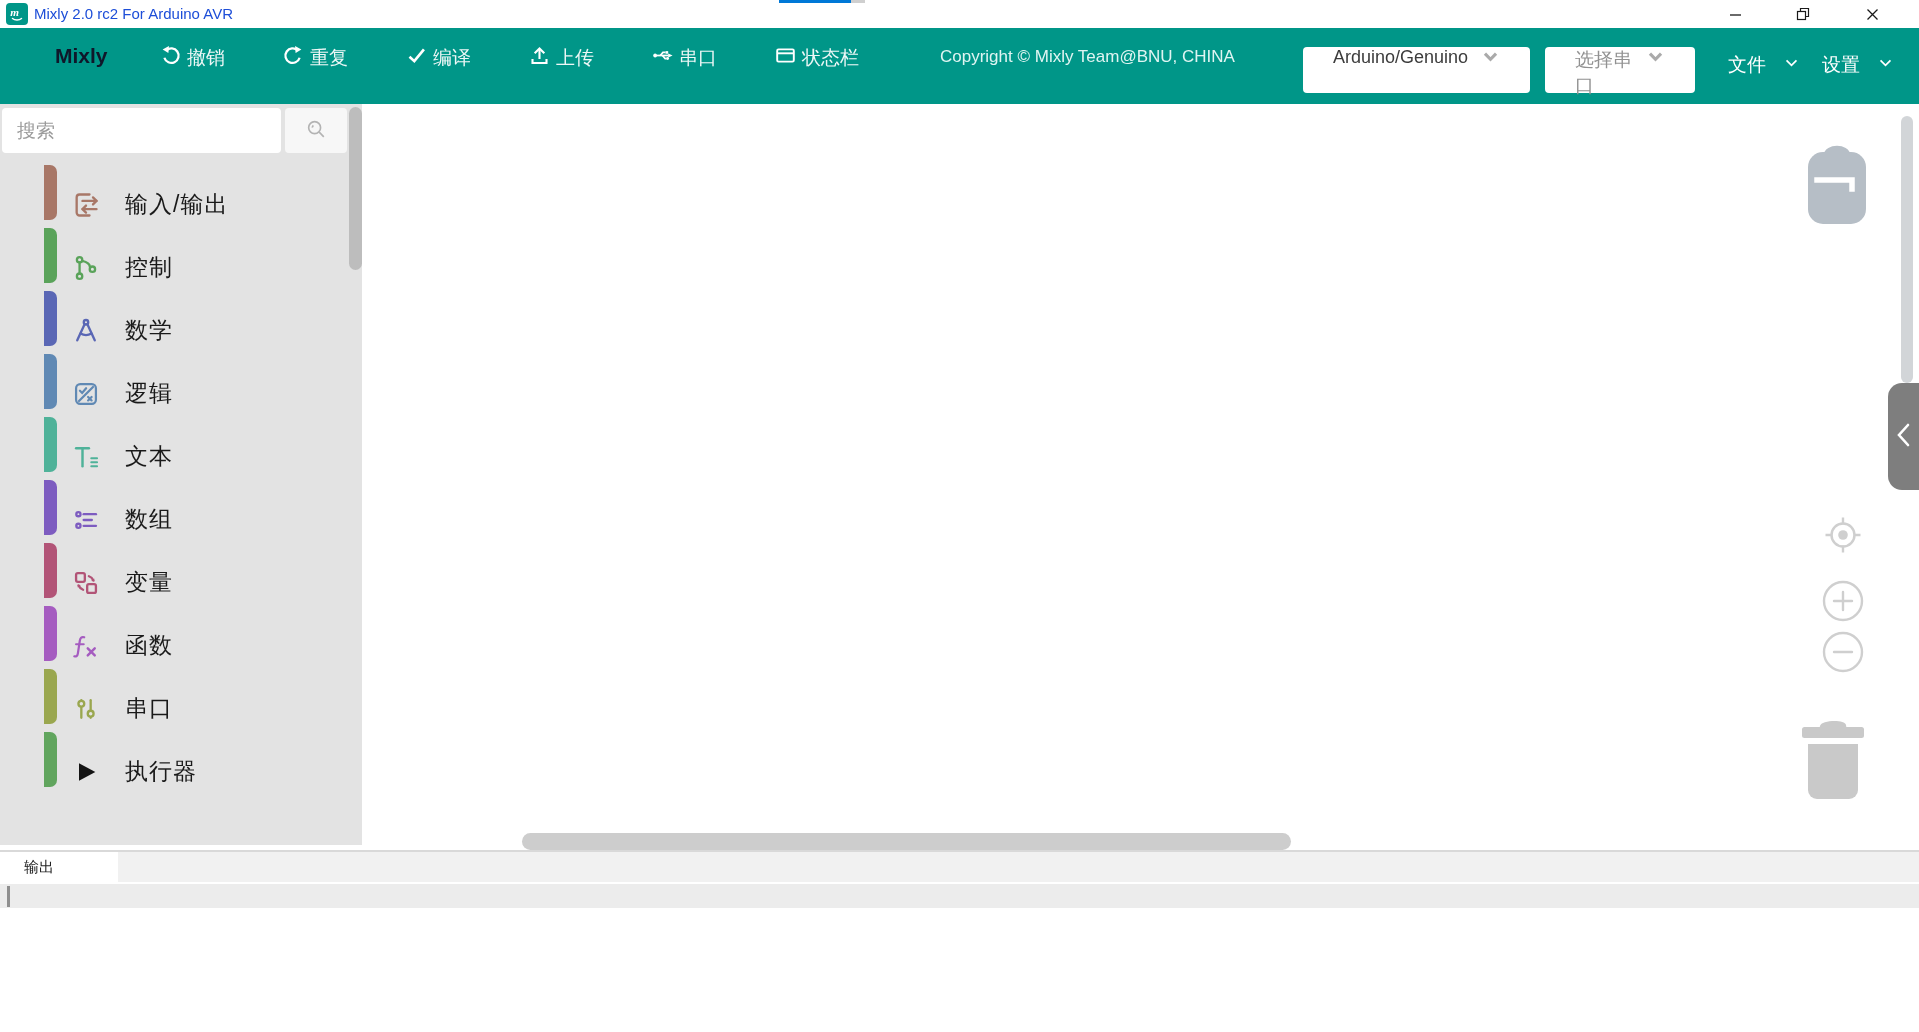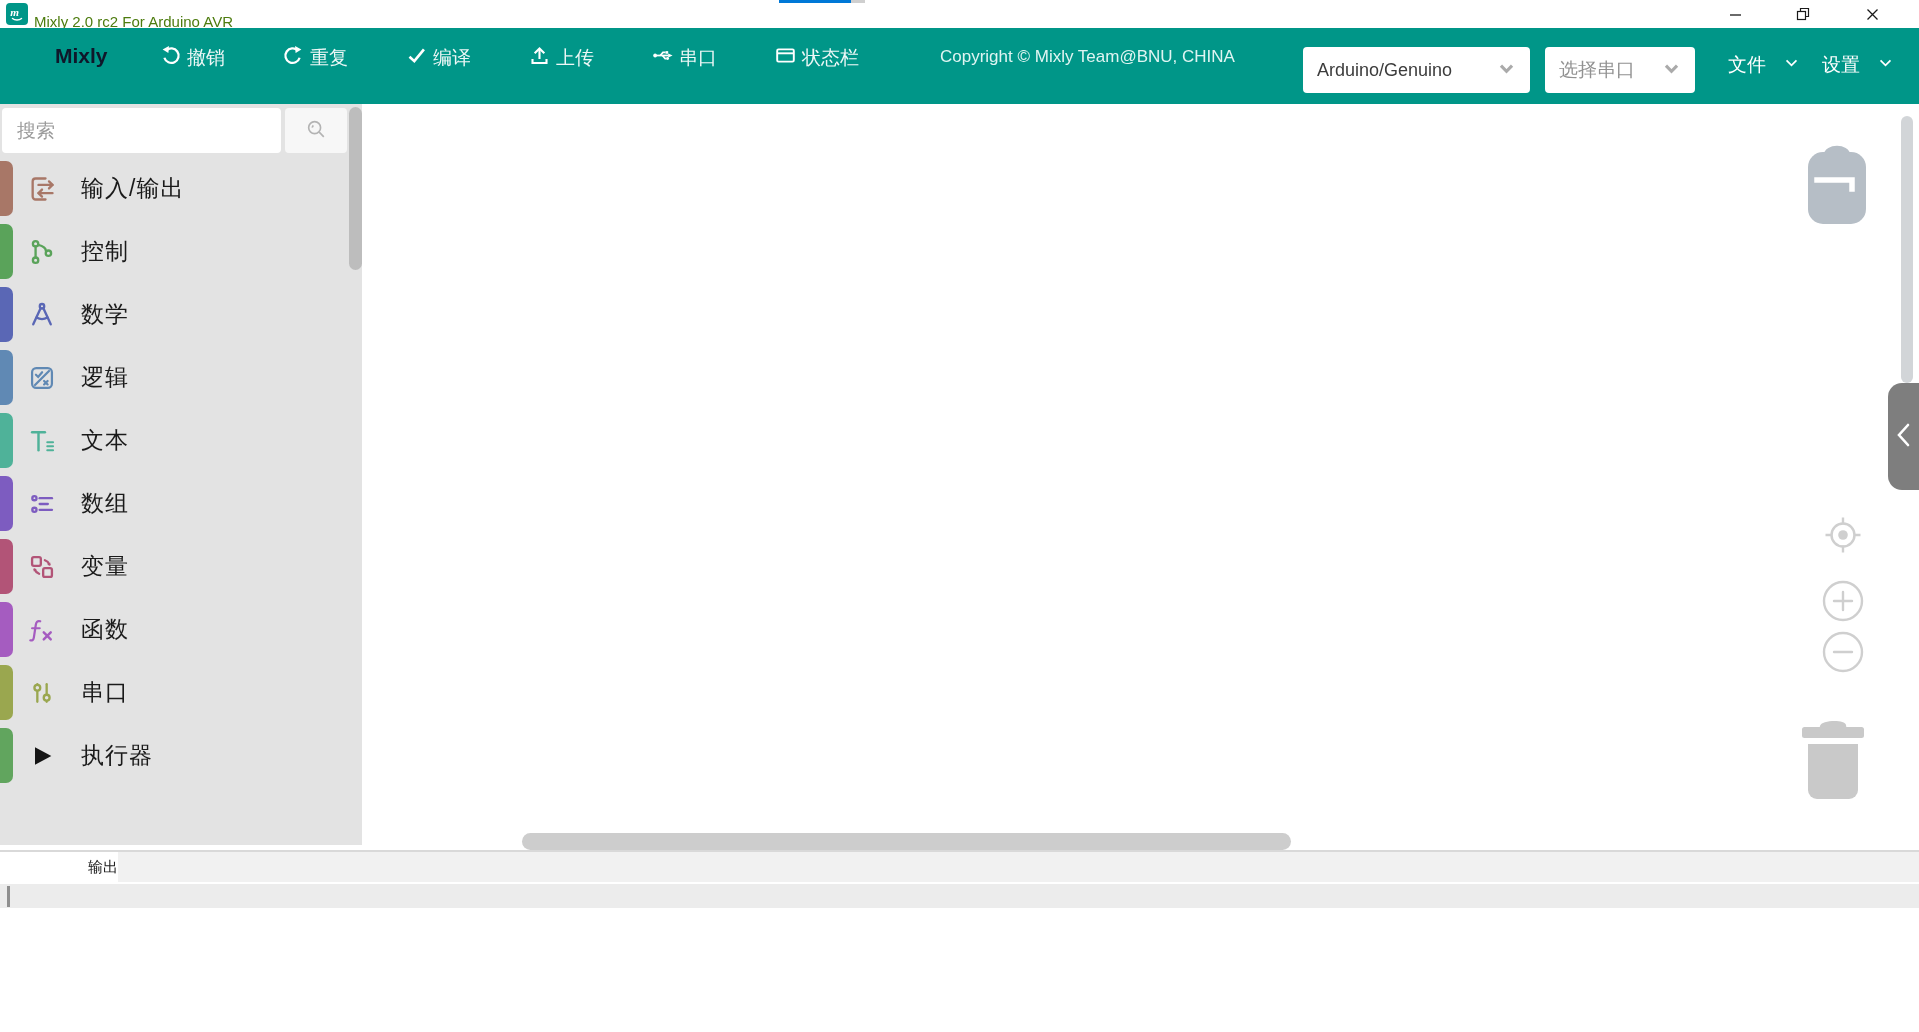--- a/index.html
+++ b/index.html
@@ -4,58 +4,58 @@
 <style>
   * { margin:0; padding:0; box-sizing:border-box; }
   html,body { width:1919px; height:1032px; overflow:hidden; background:#fff;
               font-family:"Liberation Sans", sans-serif; }
 
   
   #titlebar { position:absolute; left:0; top:0; width:1919px; height:28px; background:#fff; }
   #app-logo { position:absolute; left:6px; top:3px; width:22px; height:22px; background:#009688;
               border-radius:4px; color:#fff; display:flex; align-items:center; justify-content:center; }
   #app-logo svg { width:18px; height:18px; }
-  #title-text { position:absolute; left:34px; top:13px; font-size:15px; color:#4d7c0f; white-space:nowrap; }
+  #title-text { position:absolute; left:34px; top:5px; font-size:15px; color:#1d4ed8; white-space:nowrap; }
   #progress-blue { position:absolute; left:779px; top:0; width:72px; height:3px; background:#0078d7; }
   #progress-gray { position:absolute; left:851px; top:0; width:14px; height:3px; background:#cfcfcf; }
   .winbtn { position:absolute; top:0; width:46px; height:28px; display:flex; align-items:center;
             justify-content:center; color:#1a1a1a; cursor:default; }
   #btn-min   { left:1712px; } #btn-restore { left:1780px; } #btn-close { left:1849px; }
 
   
   #toolbar { position:absolute; left:0; top:28px; width:1919px; height:76px; background:#009688; }
   #brand { position:absolute; left:55px; top:16px; font-size:21px; font-weight:bold; color:#0f172a; }
   #tb-buttons { position:absolute; left:160px; top:14px; height:32px; display:flex; gap:58px; align-items:center; }
   .tb-btn { display:flex; align-items:center; gap:6px; color:rgba(255,255,255,.93);
             font-size:19px; white-space:nowrap; cursor:pointer; }
   .tb-btn svg { width:21px; height:21px; }
   #copyright { position:absolute; left:940px; top:19px; font-size:17px; color:rgba(235,250,248,.95); }
   .select-box { position:absolute; top:19px; height:46px; background:#fff; border-radius:4px;
-                display:flex; align-items:center; justify-content:space-between; padding:0 14px; cursor:pointer; }
+                display:flex; align-items:flex-start; justify-content:space-between; padding:0 30px; cursor:pointer; }
   #board-select { left:1303px; width:227px; }
   #board-select .sel-text { font-size:18px; color:#3c3c3c; }
   #port-select { left:1545px; width:150px; }
   #port-select .sel-text { font-size:19px; color:#919191; }
   .select-box svg { width:19px; height:19px; }
   .menu-item { position:absolute; top:24px; display:flex; align-items:center; gap:17px; color:#fff;
                font-size:19px; cursor:pointer; }
   #menu-file { left:1728px; } #menu-settings { left:1822px; }
   .menu-item svg { width:17px; height:17px; }
 
   
   #sidebar { position:absolute; left:0; top:104px; width:362px; height:741px; background:#e3e3e3; }
   #search-row { position:absolute; left:2px; top:4px; display:flex; gap:4px; }
   #search-input { width:279px; height:45px; border:none; outline:none; background:#fff; border-radius:4px;
                   font-size:19px; padding:16px 15px; color:#333; font-family:"Liberation Sans",sans-serif; }
   #search-input::placeholder { color:#9a9a9a; }
   #search-btn { width:62px; height:45px; background:#f7f7f7; border:none; border-radius:4px;
                 display:flex; align-items:center; justify-content:center; cursor:pointer; }
   #search-btn svg { width:22px; height:22px; }
   #cats { position:absolute; left:0; top:53px; width:349px; }
-  .cat { height:63px; display:flex; align-items:center; cursor:pointer; }
+  .cat { height:63px; display:flex; align-items:flex-end; cursor:pointer;padding-left:44px; }
   .cat .bar { width:13px; height:55px; background:currentColor; border-radius:0 7px 7px 0; flex:0 0 13px; }
   .cat .icon { width:30px; height:30px; margin-left:14px; display:flex; align-items:center; justify-content:center; }
   .cat .icon svg { width:28px; height:28px; }
   .cat .label { margin-left:24px; font-size:23px; color:#1a1a1a; letter-spacing:1px; }
   #sidebar-scroll-thumb { position:absolute; left:349px; top:3px; width:13px; height:163px;
                           background:#bdbdbd; border-radius:7px; }
 
   
   #canvas { position:absolute; left:362px; top:104px; width:1557px; height:746px; background:#fff; }
   #backpack { position:absolute; left:1444px; top:36px; width:62px; height:86px; cursor:pointer; }
@@ -70,22 +70,22 @@
   #ctl-zoomin { left:1460px; top:476px; width:42px; height:42px; }
   #ctl-zoomout{ left:1460px; top:527px; width:42px; height:42px; }
   #ctl-trash  { left:1438px; top:606px; width:66px; height:90px; }
   #canvas-hscroll { position:absolute; left:160px; top:729px; width:769px; height:17px;
                     background:#cdcdcd; border-radius:8.5px; }
 
   
   #output-sep { position:absolute; left:0; top:850px; width:1919px; height:2px; background:#d9d9d9; }
   #output-tabbar { position:absolute; left:0; top:852px; width:1919px; height:30px; background:#f1f1f1; }
   #output-tab { position:absolute; left:0; top:0; width:118px; height:30px; background:#fff;
-                display:flex; align-items:center; justify-content:flex-end; font-size:15px; color:#222;
-                cursor:pointer; }
+                display:flex; align-items:center; justify-content:flex-start; font-size:15px; color:#222;
+                cursor:pointer;padding-left:24px; }
   #console { position:absolute; left:0; top:882px; width:1919px; height:150px; background:#fff; }
   #console-activeline { position:absolute; left:0; top:2px; width:1919px; height:24px; background:#ececec; }
   #console-caret { position:absolute; left:7px; top:4px; width:3px; height:21px; background:#8f8f8f; }
 </style>
 </head>
 <body>
 
 <div id="titlebar">
   <div id="app-logo">
     <svg viewBox="0 0 24 24">

